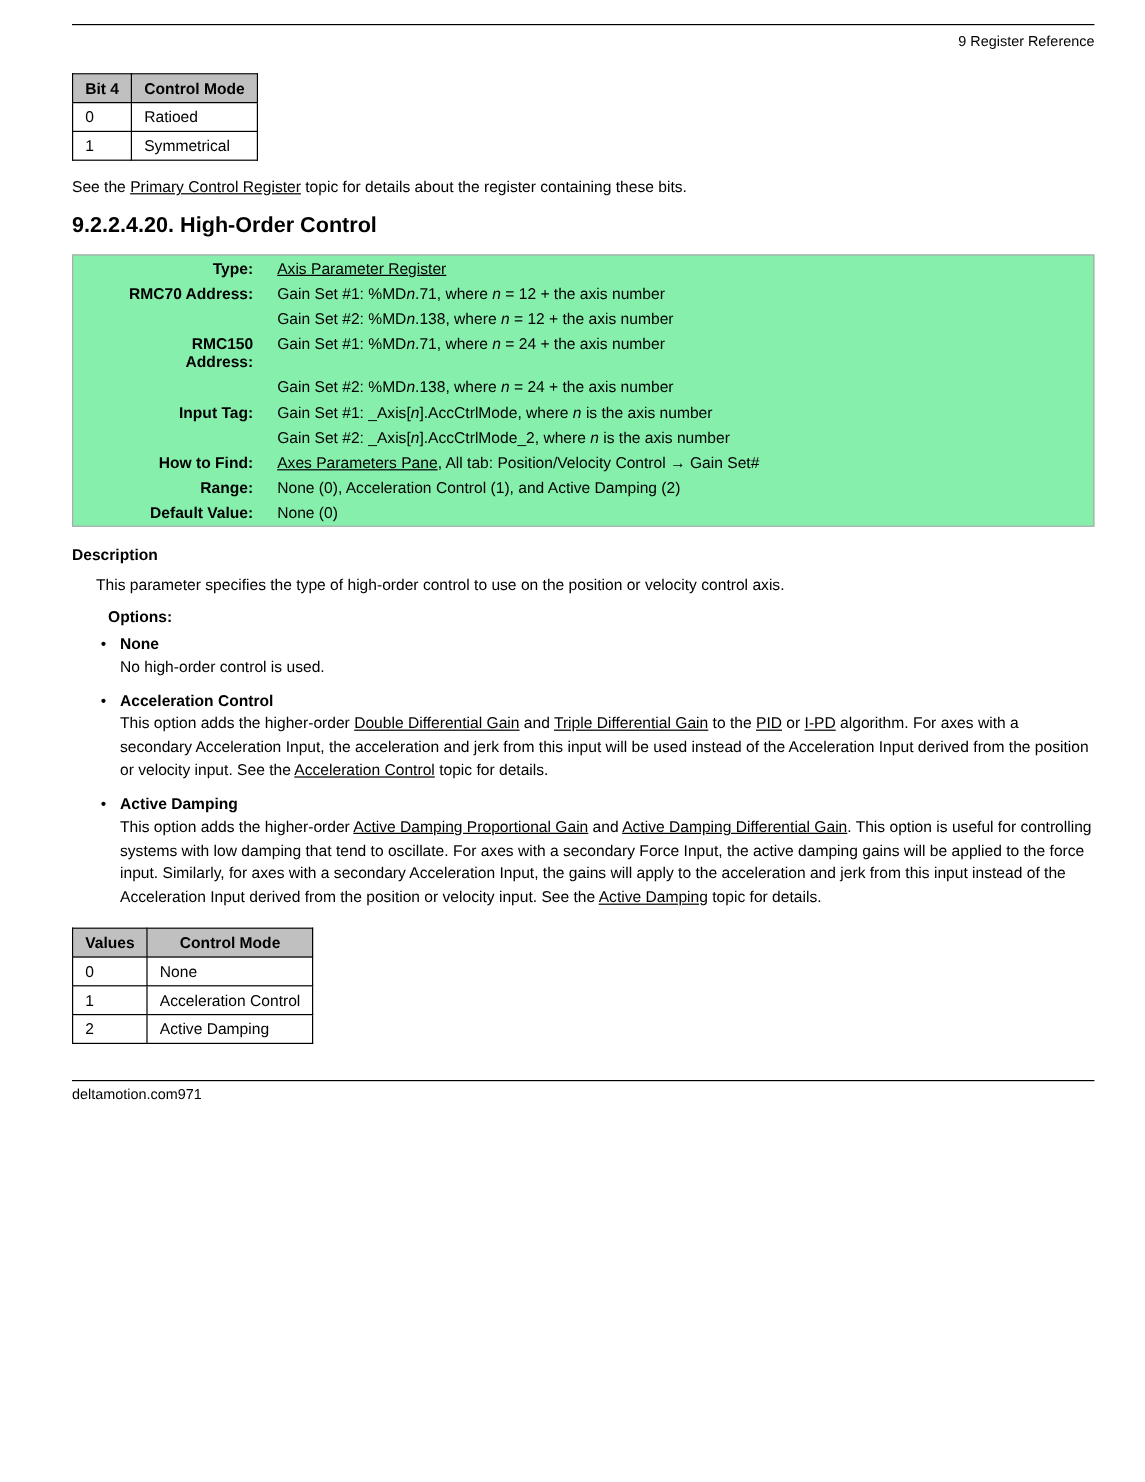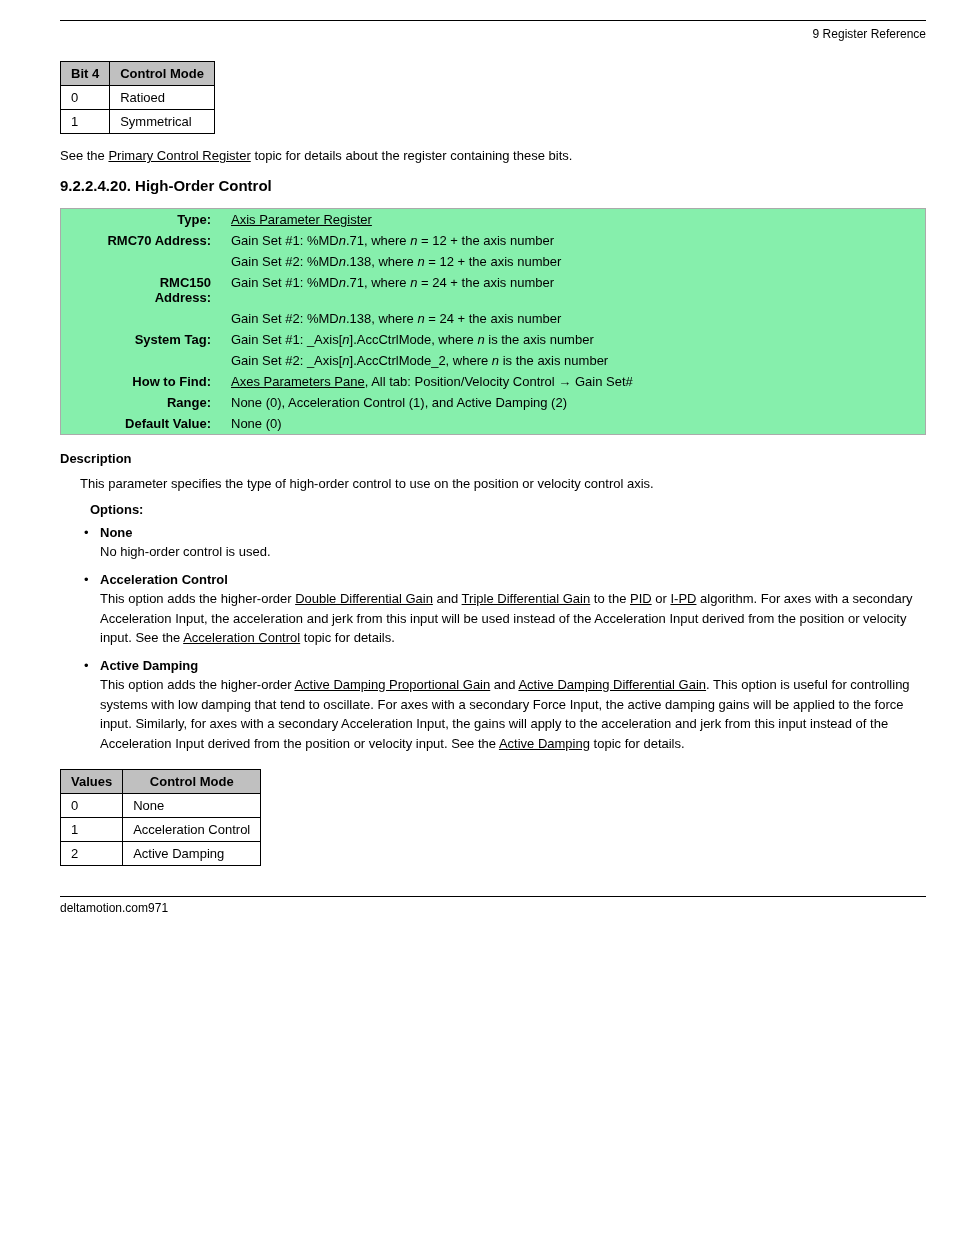--- a/index.html
+++ b/index.html
@@ -6,21 +6,21 @@
     body {
       font-family: Arial, sans-serif;
       font-size: 13px;
       color: #000;
       background: #fff;
       width: 954px;
       min-height: 1235px;
       position: relative;
     }
     .page {
-      padding: 20px 28px 40px 60px;
+      padding: 20px 42px 40px 60px;
       position: relative;
     }
     .header-line {
       border-top: 1.5px solid #000;
       margin-bottom: 6px;
     }
     .header-right {
       text-align: right;
       font-size: 12px;
       margin-bottom: 20px;
@@ -97,21 +97,21 @@
     }
     .footer-line {
       border-top: 1px solid #000;
       margin-top: 30px;
       padding-top: 4px;
       display: flex;
       font-size: 12px;
     }
     .section-number-heading {
       font-weight: bold;
-      font-size: 15px;
+      font-size: 18px;
       margin-bottom: 14px;
       margin-top: 10px;
     }
     .see-also {
       margin-bottom: 14px;
       font-size: 13px;
     }
     .description-heading {
       font-weight: bold;
       font-size: 13px;
@@ -182,21 +182,21 @@
           Gain Set #1: %MD<em>n</em>.71, where <em>n</em> = 24 + the axis number
         </td>
       </tr>
       <tr>
         <td class="label"></td>
         <td>
           Gain Set #2: %MD<em>n</em>.138, where <em>n</em> = 24 + the axis number
         </td>
       </tr>
       <tr>
-        <td class="label">System Tag:</td>
+        <td class="label">Input Tag:</td>
         <td>
           Gain Set #1: _Axis[<em>n</em>].AccCtrlMode, where <em>n</em> is the axis number
         </td>
       </tr>
       <tr>
         <td class="label"></td>
         <td>
           Gain Set #2: _Axis[<em>n</em>].AccCtrlMode_2, where <em>n</em> is the axis number
         </td>
       </tr>

